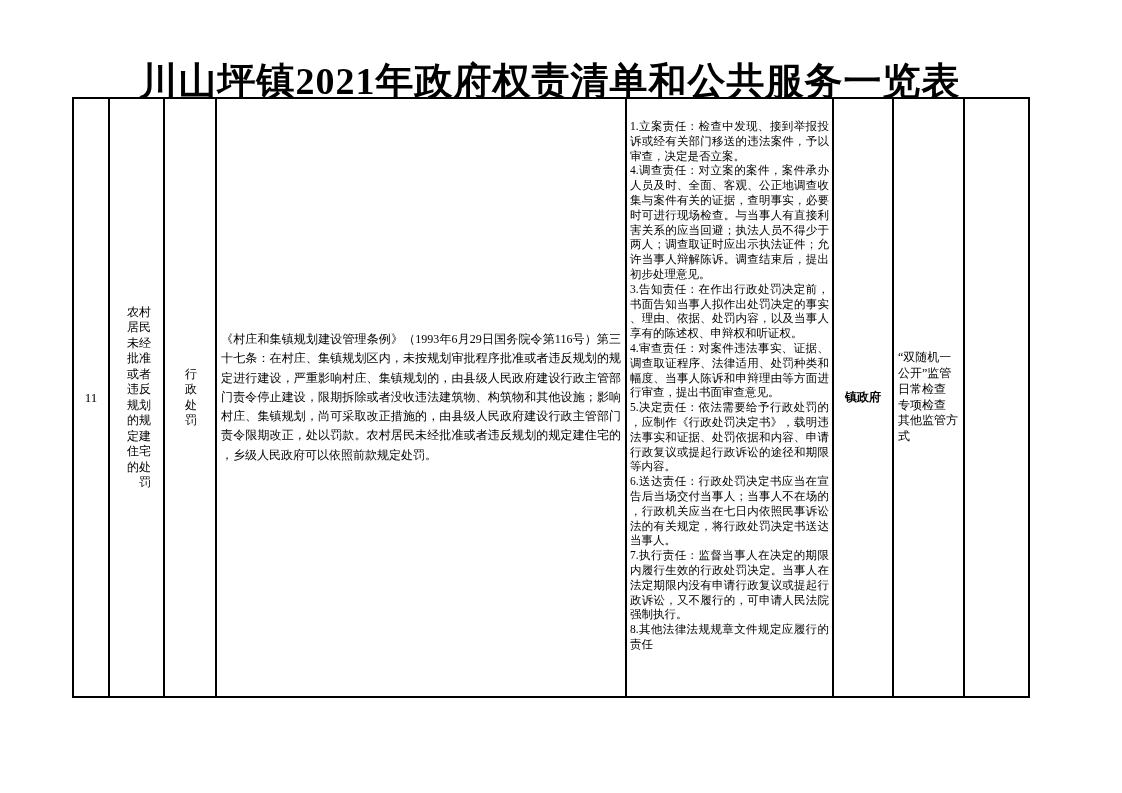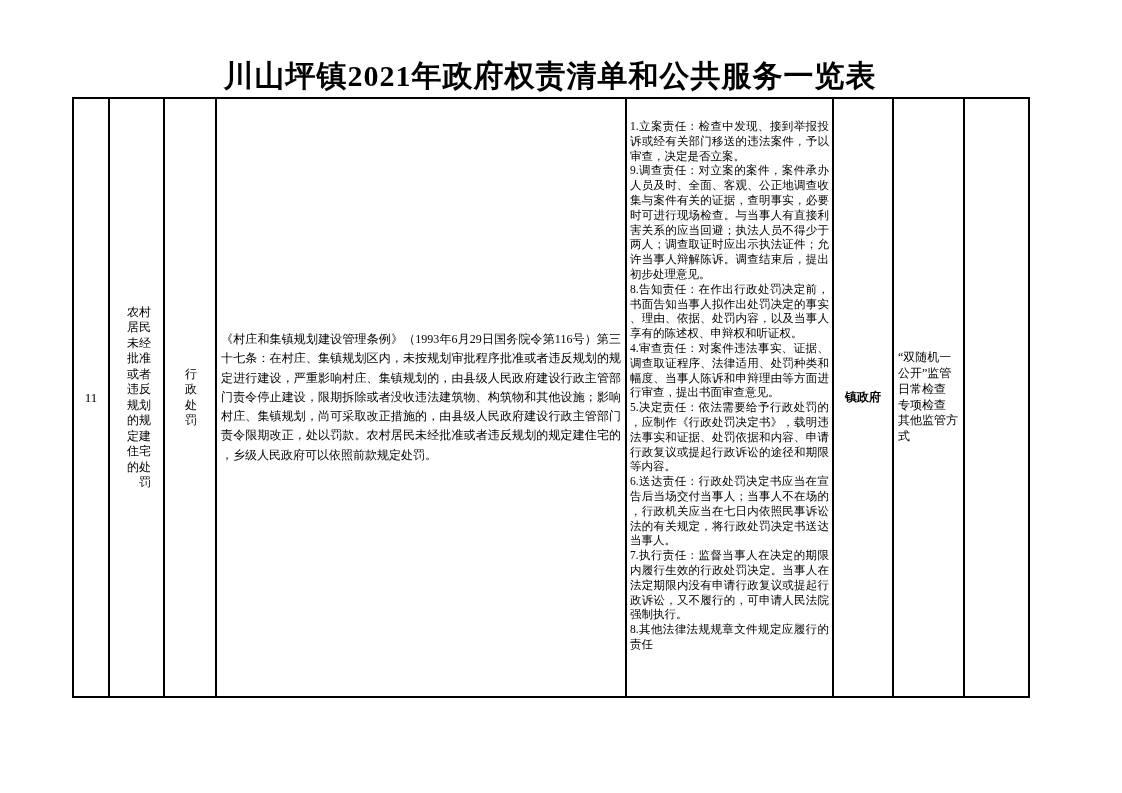--- a/index.html
+++ b/index.html
@@ -11,21 +11,21 @@
     font-family: "Liberation Serif", "DejaVu Serif", serif;
     color: #000;
     overflow: hidden;
   }
   .doc-title {
     position: absolute;
     top: 56px;
     left: 0;
     width: 1100px;
     text-align: center;
-    font-size: 30px;
+    font-size: 38px;
     font-weight: bold;
     letter-spacing: 1px;
     white-space: nowrap;
   }
   table.grid {
     position: absolute;
     left: 72px;
     top: 97px;
     width: 956px;
     height: 601px;
@@ -109,22 +109,22 @@
     <col style="width:65px">
   </colgroup>
   <tbody>
     <tr>
       <td class="c-seq">11</td>
       <td class="c-name">农村居民未经批准或者违反规划的规定建住宅的处罚</td>
       <td class="c-category">行政处罚</td>
       <td class="c-basis">《村庄和集镇规划建设管理条例》（1993年6月29日国务院令第116号）第三十七条：在村庄、集镇规划区内，未按规划审批程序批准或者违反规划的规定进行建设，严重影响村庄、集镇规划的，由县级人民政府建设行政主管部门责令停止建设，限期拆除或者没收违法建筑物、构筑物和其他设施；影响村庄、集镇规划，尚可采取改正措施的，由县级人民政府建设行政主管部门责令限期改正，处以罚款。农村居民未经批准或者违反规划的规定建住宅的，乡级人民政府可以依照前款规定处罚。</td>
       <td class="c-duty">
         <span class="duty-item">1.立案责任：检查中发现、接到举报投诉或经有关部门移送的违法案件，予以审查，决定是否立案。</span>
-        <span class="duty-item">9.调查责任：对立案的案件，案件承办人员及时、全面、客观、公正地调查收集与案件有关的证据，查明事实，必要时可进行现场检查。与当事人有直接利害关系的应当回避；执法人员不得少于两人；调查取证时应出示执法证件；允许当事人辩解陈诉。调查结束后，提出初步处理意见。</span>
-        <span class="duty-item">8.告知责任：在作出行政处罚决定前，书面告知当事人拟作出处罚决定的事实、理由、依据、处罚内容，以及当事人享有的陈述权、申辩权和听证权。</span>
+        <span class="duty-item">4.调查责任：对立案的案件，案件承办人员及时、全面、客观、公正地调查收集与案件有关的证据，查明事实，必要时可进行现场检查。与当事人有直接利害关系的应当回避；执法人员不得少于两人；调查取证时应出示执法证件；允许当事人辩解陈诉。调查结束后，提出初步处理意见。</span>
+        <span class="duty-item">3.告知责任：在作出行政处罚决定前，书面告知当事人拟作出处罚决定的事实、理由、依据、处罚内容，以及当事人享有的陈述权、申辩权和听证权。</span>
         <span class="duty-item">4.审查责任：对案件违法事实、证据、调查取证程序、法律适用、处罚种类和幅度、当事人陈诉和申辩理由等方面进行审查，提出书面审查意见。</span>
         <span class="duty-item">5.决定责任：依法需要给予行政处罚的，应制作《行政处罚决定书》，载明违法事实和证据、处罚依据和内容、申请行政复议或提起行政诉讼的途径和期限等内容。</span>
         <span class="duty-item">6.送达责任：行政处罚决定书应当在宣告后当场交付当事人；当事人不在场的，行政机关应当在七日内依照民事诉讼法的有关规定，将行政处罚决定书送达当事人。</span>
         <span class="duty-item">7.执行责任：监督当事人在决定的期限内履行生效的行政处罚决定。当事人在法定期限内没有申请行政复议或提起行政诉讼，又不履行的，可申请人民法院强制执行。</span>
         <span class="duty-item">8.其他法律法规规章文件规定应履行的责任</span>
       </td>
       <td class="c-subject">镇政府</td>
       <td class="c-supervision">
         <span class="supervision-item">“双随机一公开”监管</span>
         <span class="supervision-item">日常检查</span>

